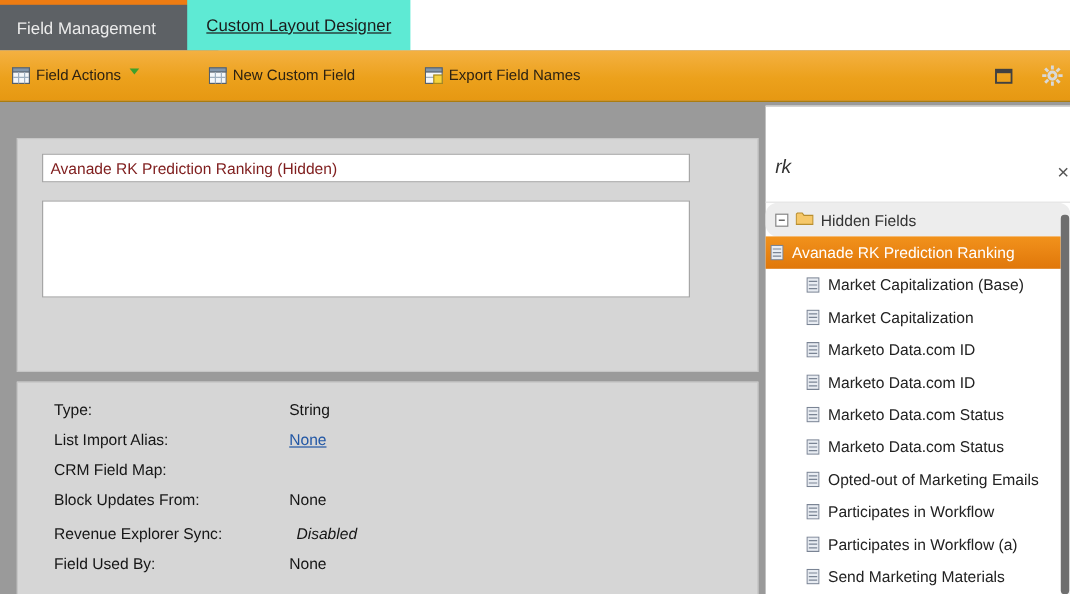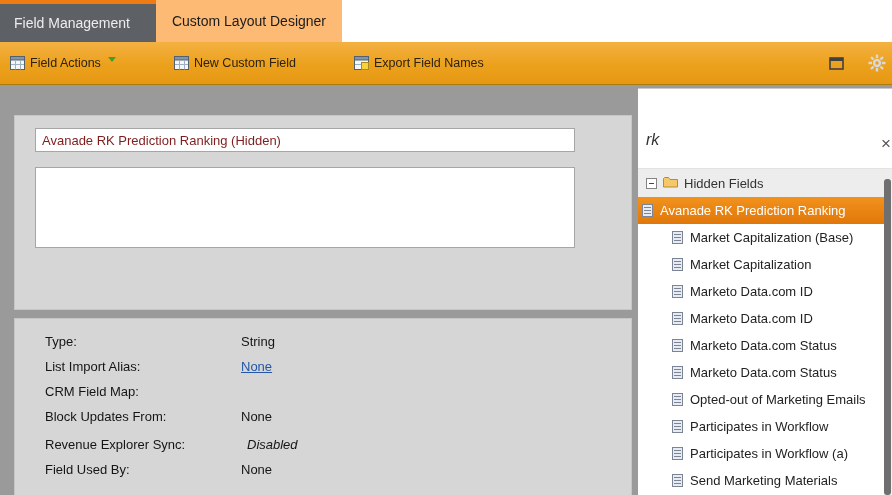--- a/index.html
+++ b/index.html
@@ -9,21 +9,21 @@
     background:#9a9a9a; font-family:"Liberation Sans", sans-serif;
   }
 
   
   .tabbar { position:absolute; top:0; left:0; right:0; height:42px; background:#ffffff; }
   .tab { position:absolute; top:0; height:42px; display:flex; align-items:center; font-size:14px; cursor:pointer; }
   .tab-active {
     left:0; width:182px; background:#5d6165; color:#ededed;
     border-top:4px solid #ee7c12; padding-left:14px;
   }
-  .tab-inactive { left:156px; width:186px; background:#fdba74; color:#1b1b1b; justify-content:center; }
+  .tab-inactive { left:156px; width:186px; background:#5eead4; color:#1b1b1b; justify-content:center;text-decoration:underline; }
 
   
   .toolbar {
     position:absolute; top:42px; left:0; right:0; height:43px;
     background:linear-gradient(#f4b142, #eca11c 55%, #e69812);
     border-bottom:1px solid #aa7c10;
     display:flex; align-items:center; padding-left:10px; gap:58px;
   }
   .tool { display:flex; align-items:center; gap:5px; font-size:12.5px; color:#2d2212; cursor:pointer; }
   .ticon { display:inline-flex; }
@@ -63,21 +63,21 @@
   }
   .search-row { position:relative; height:80px; border-bottom:1px solid #e2e2e2; }
   .search-input {
     position:absolute; left:8px; top:42px; width:205px; border:none; outline:none;
     font-style:italic; font-size:16px; color:#333; font-family:inherit; background:transparent;
   }
   .clear-btn { position:absolute; right:1px; top:46px; font-size:17px; color:#555; cursor:pointer; line-height:1; }
 
   .folder-row {
     height:28px; display:flex; align-items:center; gap:6px; padding-left:8px;
-    background:#ededed; font-size:13px; color:#333;
+    background:#ededed; font-size:13px; color:#333;border-radius:10px;
   }
   .expander { width:11px; height:11px; border:1px solid #848484; background:#fff; position:relative; cursor:pointer; flex:0 0 auto; }
   .expander::after { content:""; position:absolute; left:2px; right:2px; top:4px; height:1px; background:#444; }
 
   .tree { margin-right:8px; }
   .titem {
     height:27px; display:flex; align-items:center; gap:7px; padding-left:34px;
     font-size:13px; color:#222; cursor:pointer; white-space:nowrap; overflow:hidden;
   }
   .titem .ficon { flex:0 0 auto; display:inline-flex; }

